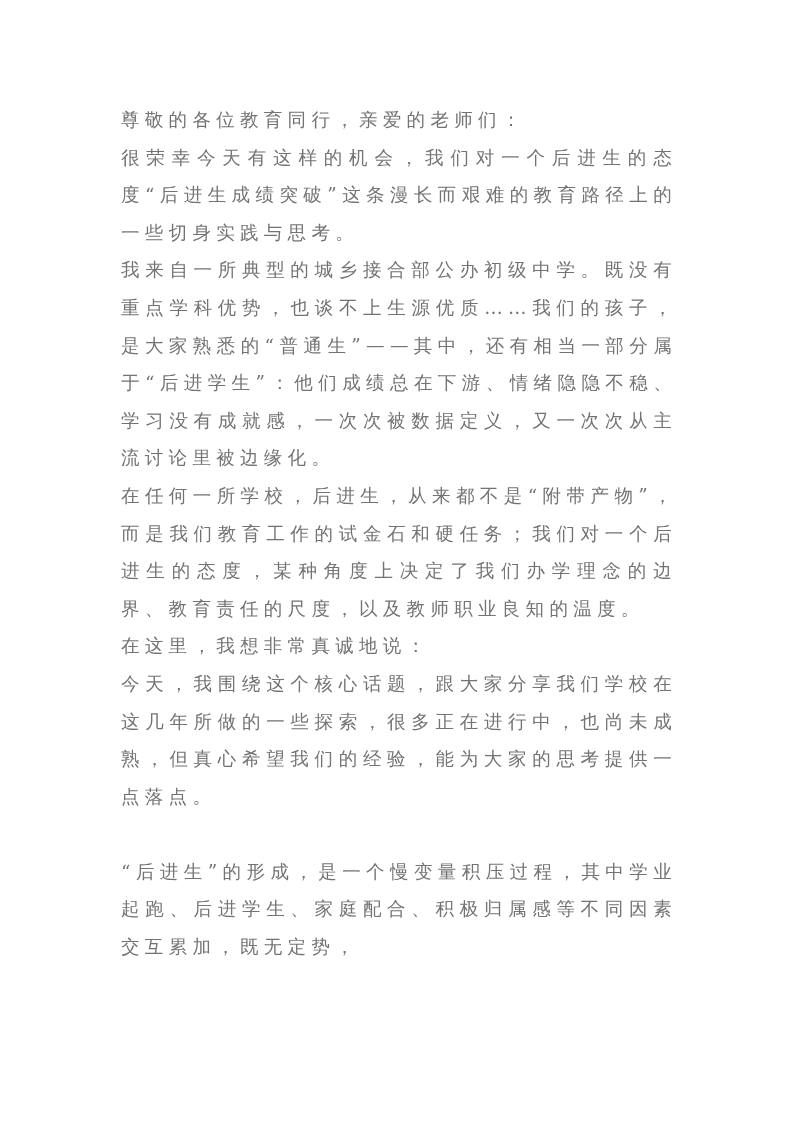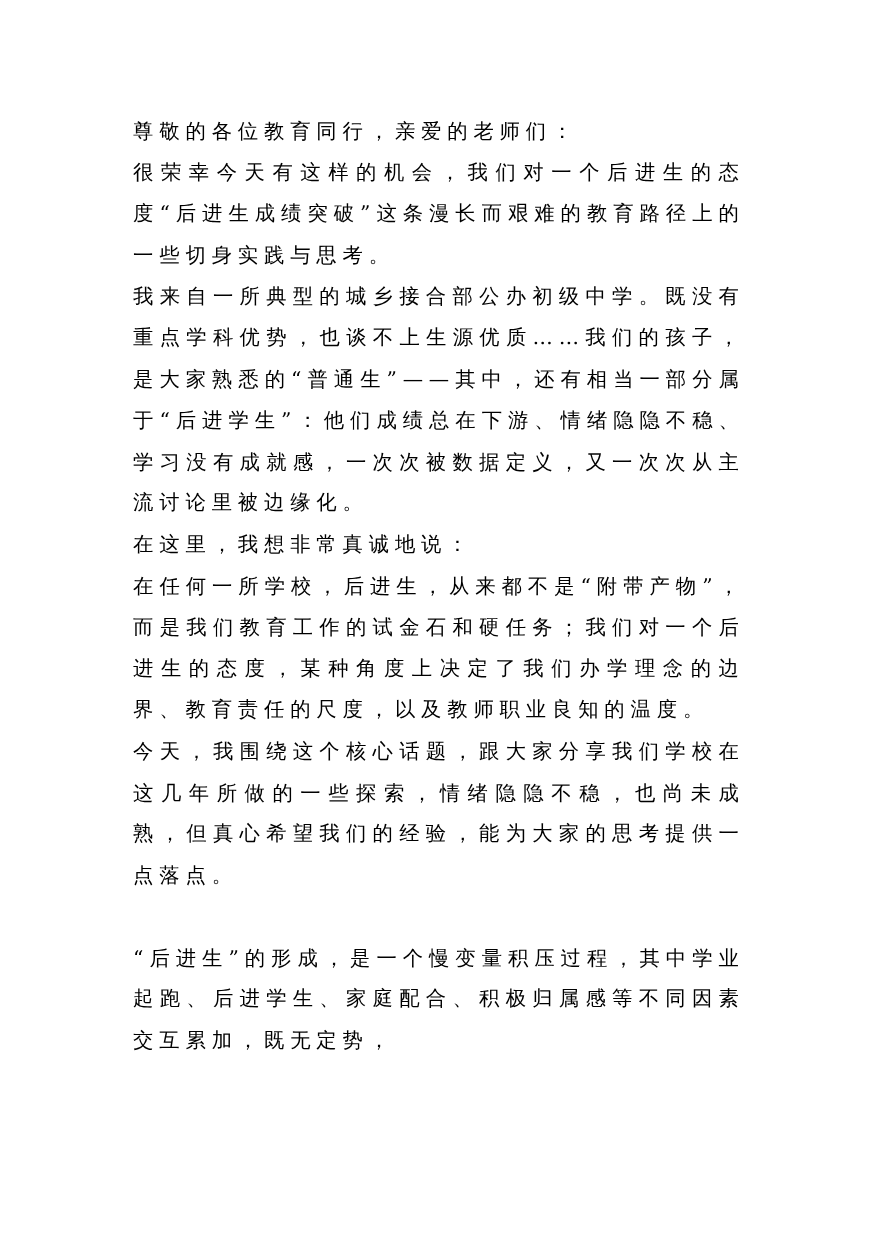--- a/index.html
+++ b/index.html
@@ -5,31 +5,31 @@
   html, body { margin: 0; padding: 0; background: #ffffff; }
   body { width: 793px; height: 1122px; position: relative; overflow: hidden; }
   .page {
     position: absolute;
     left: 121px;
     top: 101px;
     width: 556px;
     font-family: "DejaVu Serif", "Liberation Serif", serif;
     font-size: 18.5px;
     line-height: 37.6px;
-    color: #000000;
+    color: #737373;
     letter-spacing: 5.3px;
   }
   .para { margin: 0; padding: 0; text-align: justify; word-break: break-all; }
   .blank { height: 37.6px; }
 </style>
 </head>
 <body>
 
 <div class="page">
   <p class="para">尊敬的各位教育同行，亲爱的老师们：</p>
   <p class="para">很荣幸今天有这样的机会，我们对一个后进生的态度“后进生成绩突破”这条漫长而艰难的教育路径上的一些切身实践与思考。</p>
   <p class="para">我来自一所典型的城乡接合部公办初级中学。既没有重点学科优势，也谈不上生源优质……我们的孩子，是大家熟悉的“普通生”——其中，还有相当一部分属于“后进学生”：他们成绩总在下游、情绪隐隐不稳、学习没有成就感，一次次被数据定义，又一次次从主流讨论里被边缘化。</p>
+  <p class="para">在任何一所学校，后进生，从来都不是“附带产物”，而是我们教育工作的试金石和硬任务；我们对一个后进生的态度，某种角度上决定了我们办学理念的边界、教育责任的尺度，以及教师职业良知的温度。</p>
   <p class="para">在这里，我想非常真诚地说：</p>
-  <p class="para">在任何一所学校，后进生，从来都不是“附带产物”，而是我们教育工作的试金石和硬任务；我们对一个后进生的态度，某种角度上决定了我们办学理念的边界、教育责任的尺度，以及教师职业良知的温度。</p>
-  <p class="para">今天，我围绕这个核心话题，跟大家分享我们学校在这几年所做的一些探索，情绪隐隐不稳，也尚未成熟，但真心希望我们的经验，能为大家的思考提供一点落点。</p>
+  <p class="para">今天，我围绕这个核心话题，跟大家分享我们学校在这几年所做的一些探索，很多正在进行中，也尚未成熟，但真心希望我们的经验，能为大家的思考提供一点落点。</p>
   <div class="blank"></div>
   <p class="para">“后进生”的形成，是一个慢变量积压过程，其中学业起跑、后进学生、家庭配合、积极归属感等不同因素交互累加，既无定势，</p>
 </div>
 
 </body></html>

